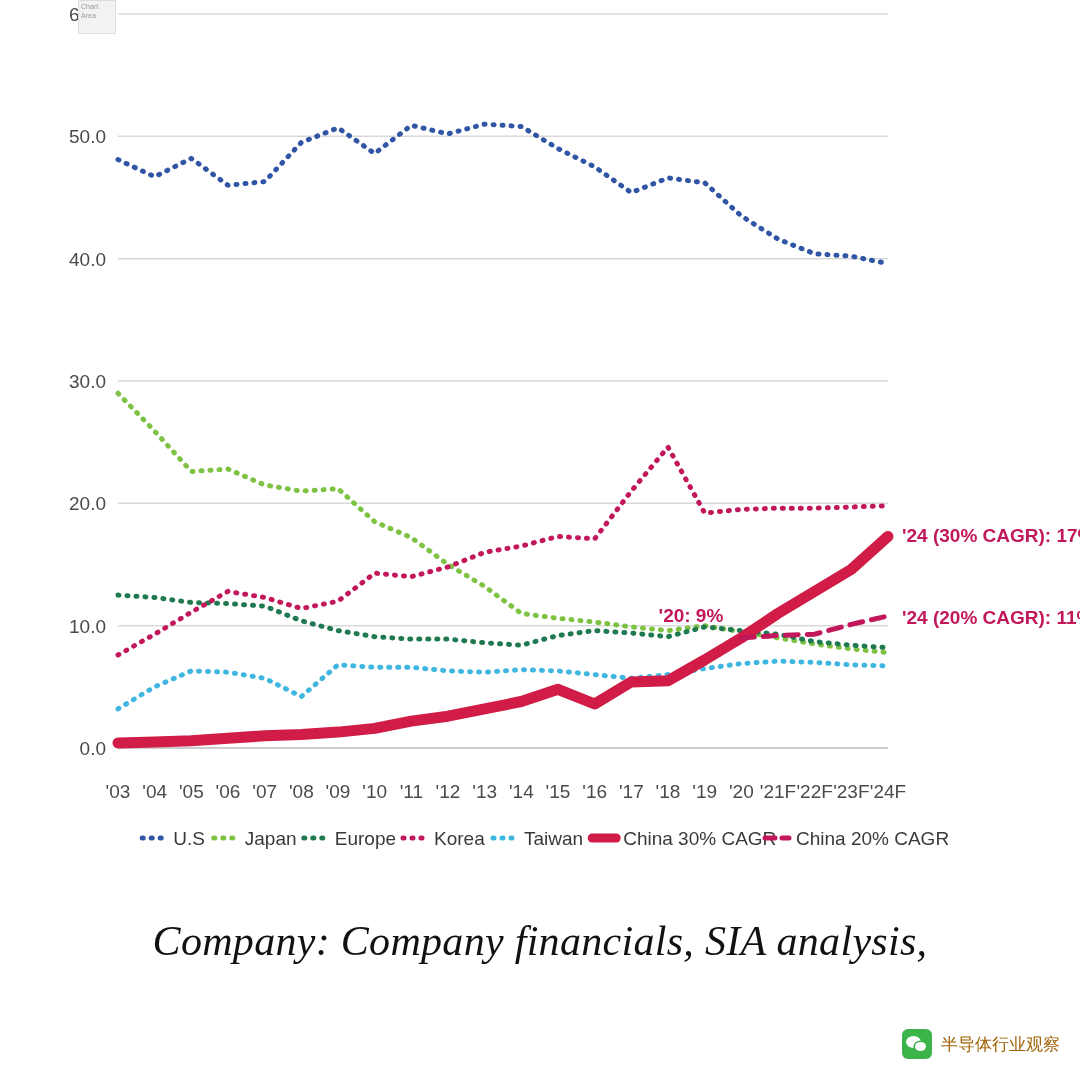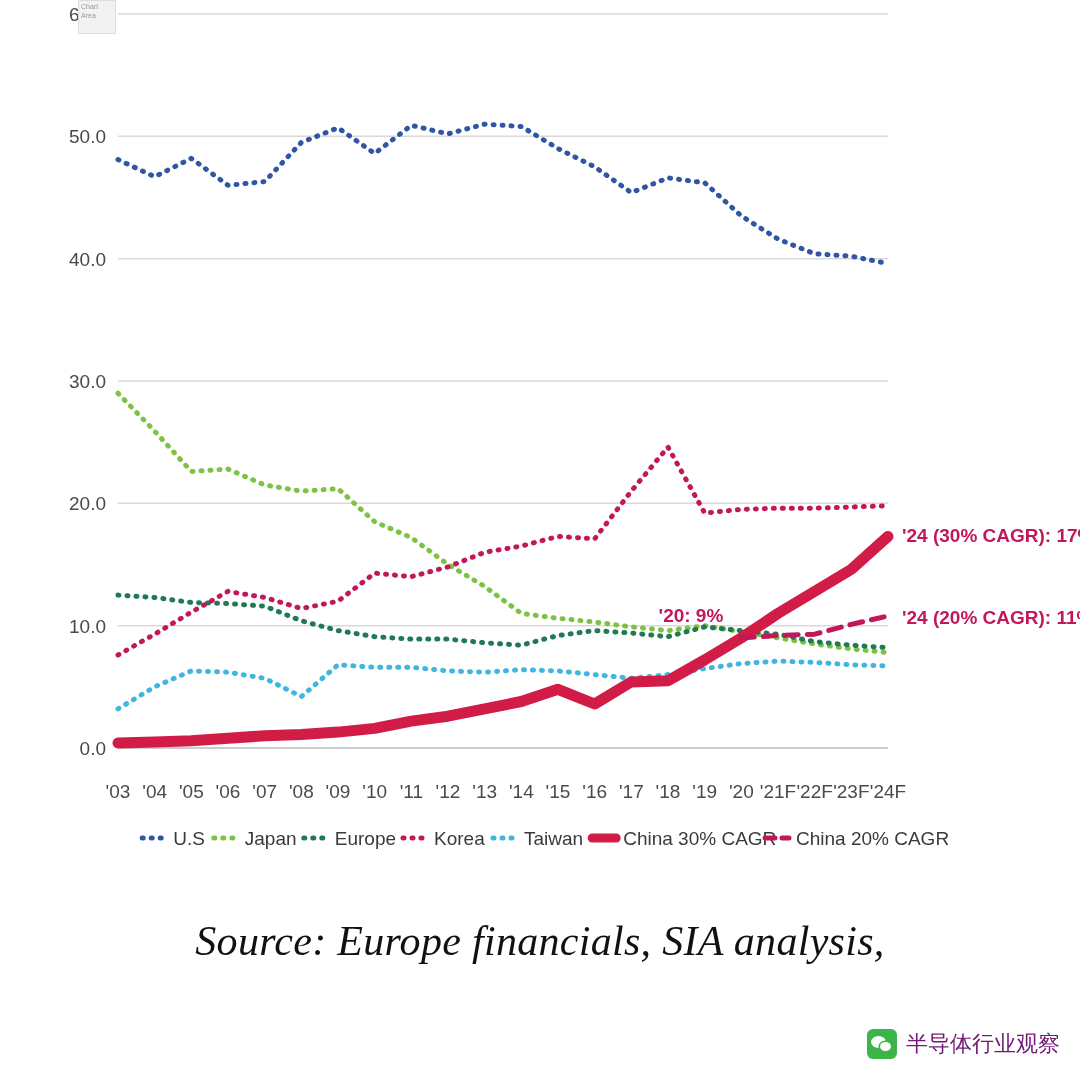--- a/index.html
+++ b/index.html
@@ -90,22 +90,22 @@
     width: 15px; height: 12px;
     left: 4px; top: 7px;
   }
   #watermark .wm-logo::after {
     width: 11px; height: 9px;
     left: 13px; top: 13px;
     box-shadow: 0 0 0 1.6px #3cb44a;
   }
   #watermark .wm-text {
     font-family: "DejaVu Sans", sans-serif;
-    font-size: 22px;
-    color: #701a75;
+    font-size: 17px;
+    color: #a16207;
     white-space: nowrap;
   }
   #corner-badge {
     position: absolute;
     left: 78px;
     top: 0px;
     width: 38px;
     height: 34px;
     background: #f2f2f2;
     border: 1px solid #dedede;
@@ -195,19 +195,19 @@
         <text x="623.2" y="845" class="legend-label">China 30% CAGR</text>
       </g>
       <g>
         <line x1="765" x2="789" y1="838" y2="838" stroke="#c2185b" stroke-linecap="round" stroke-width="5" stroke-dasharray="10 7"></line>
         <text x="796" y="845" class="legend-label">China 20% CAGR</text>
       </g>
     </svg>
 </div>
 
 <div id="source-note">
-  <div>Source: Europe financials, SIA analysis,</div>
+  <div>Company: Company financials, SIA analysis,</div>
 </div>
 
 <div id="watermark">
   <div class="wm-logo"></div>
   <div class="wm-text">半导体行业观察</div>
 </div>
 
 </body></html>

